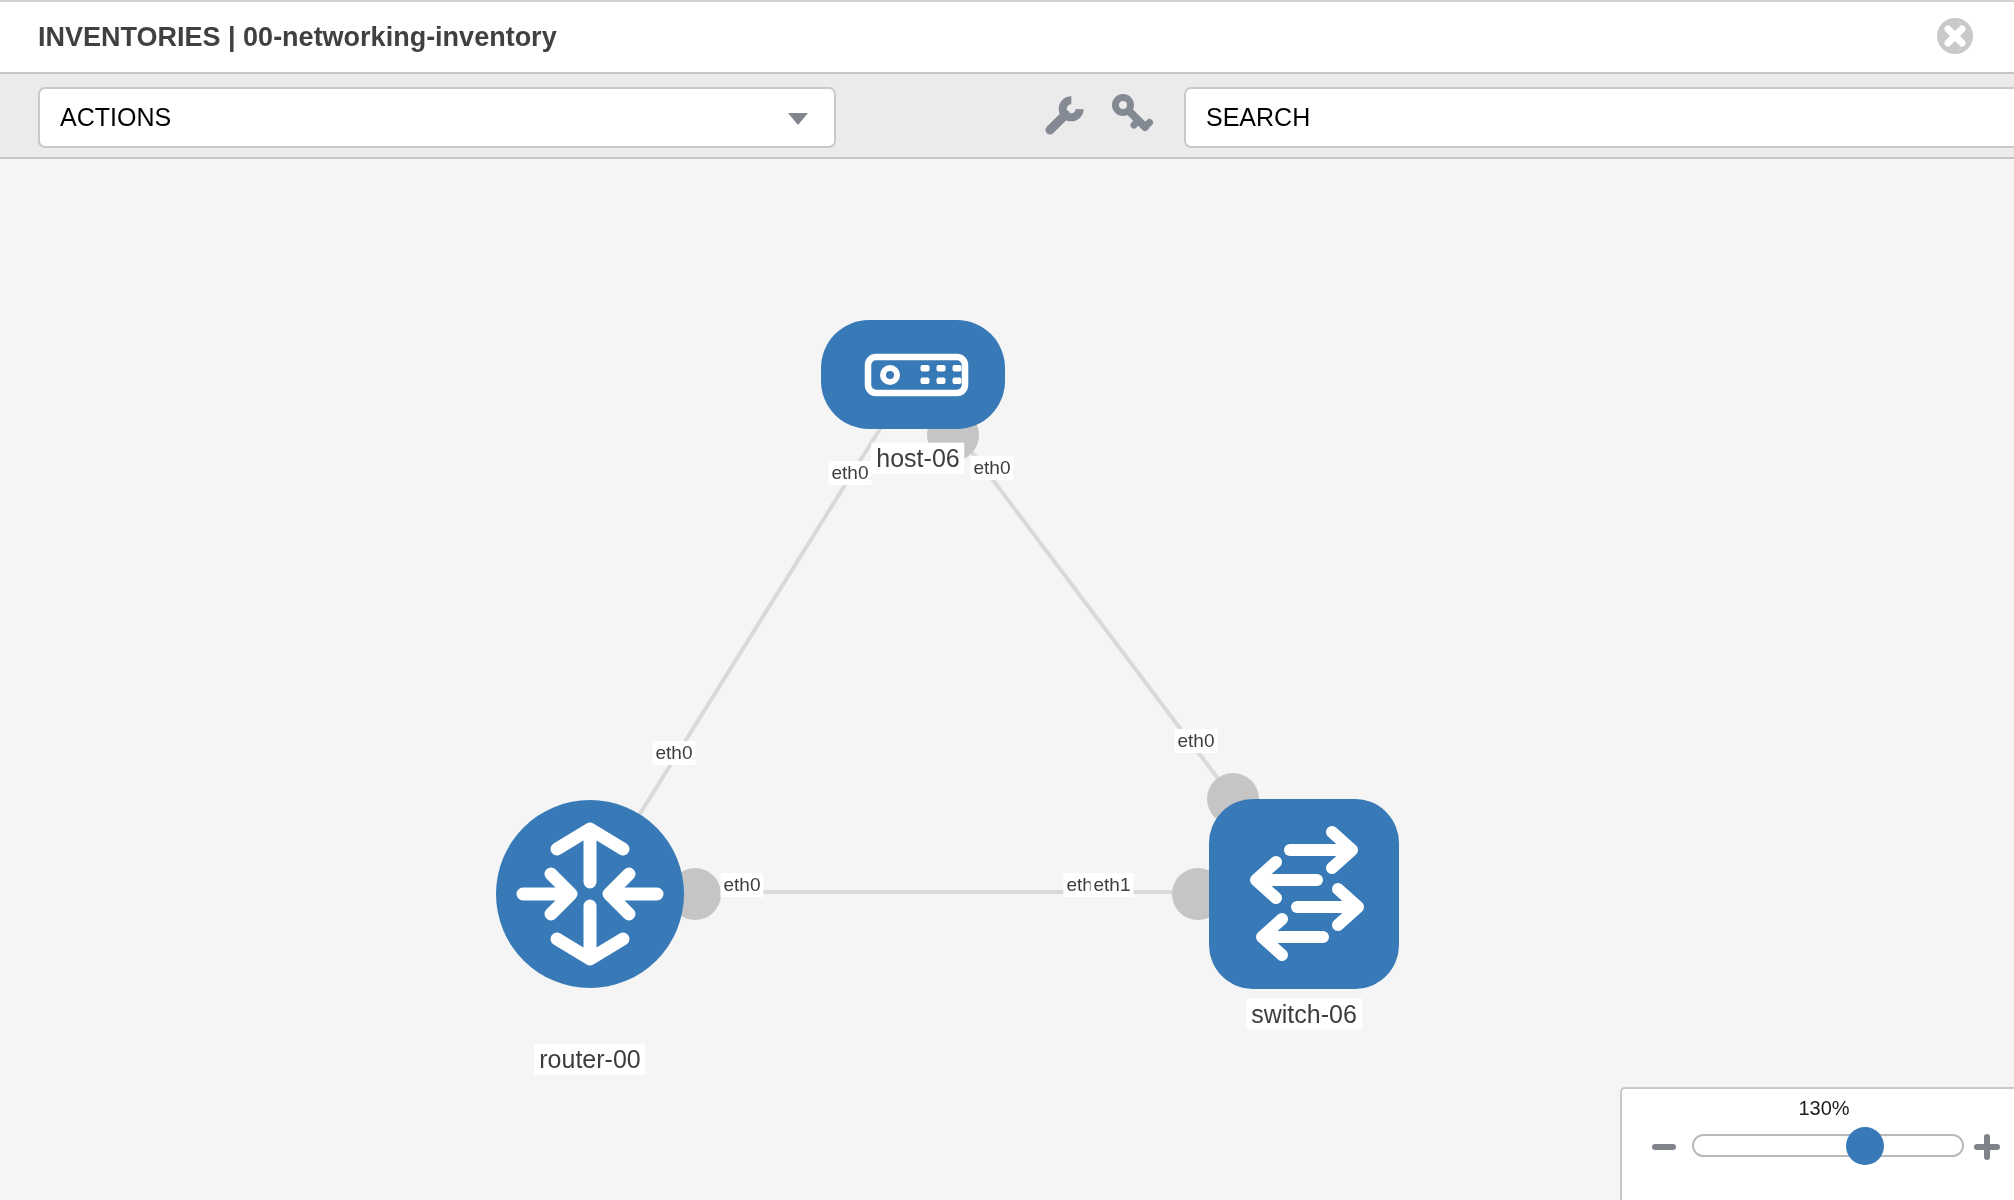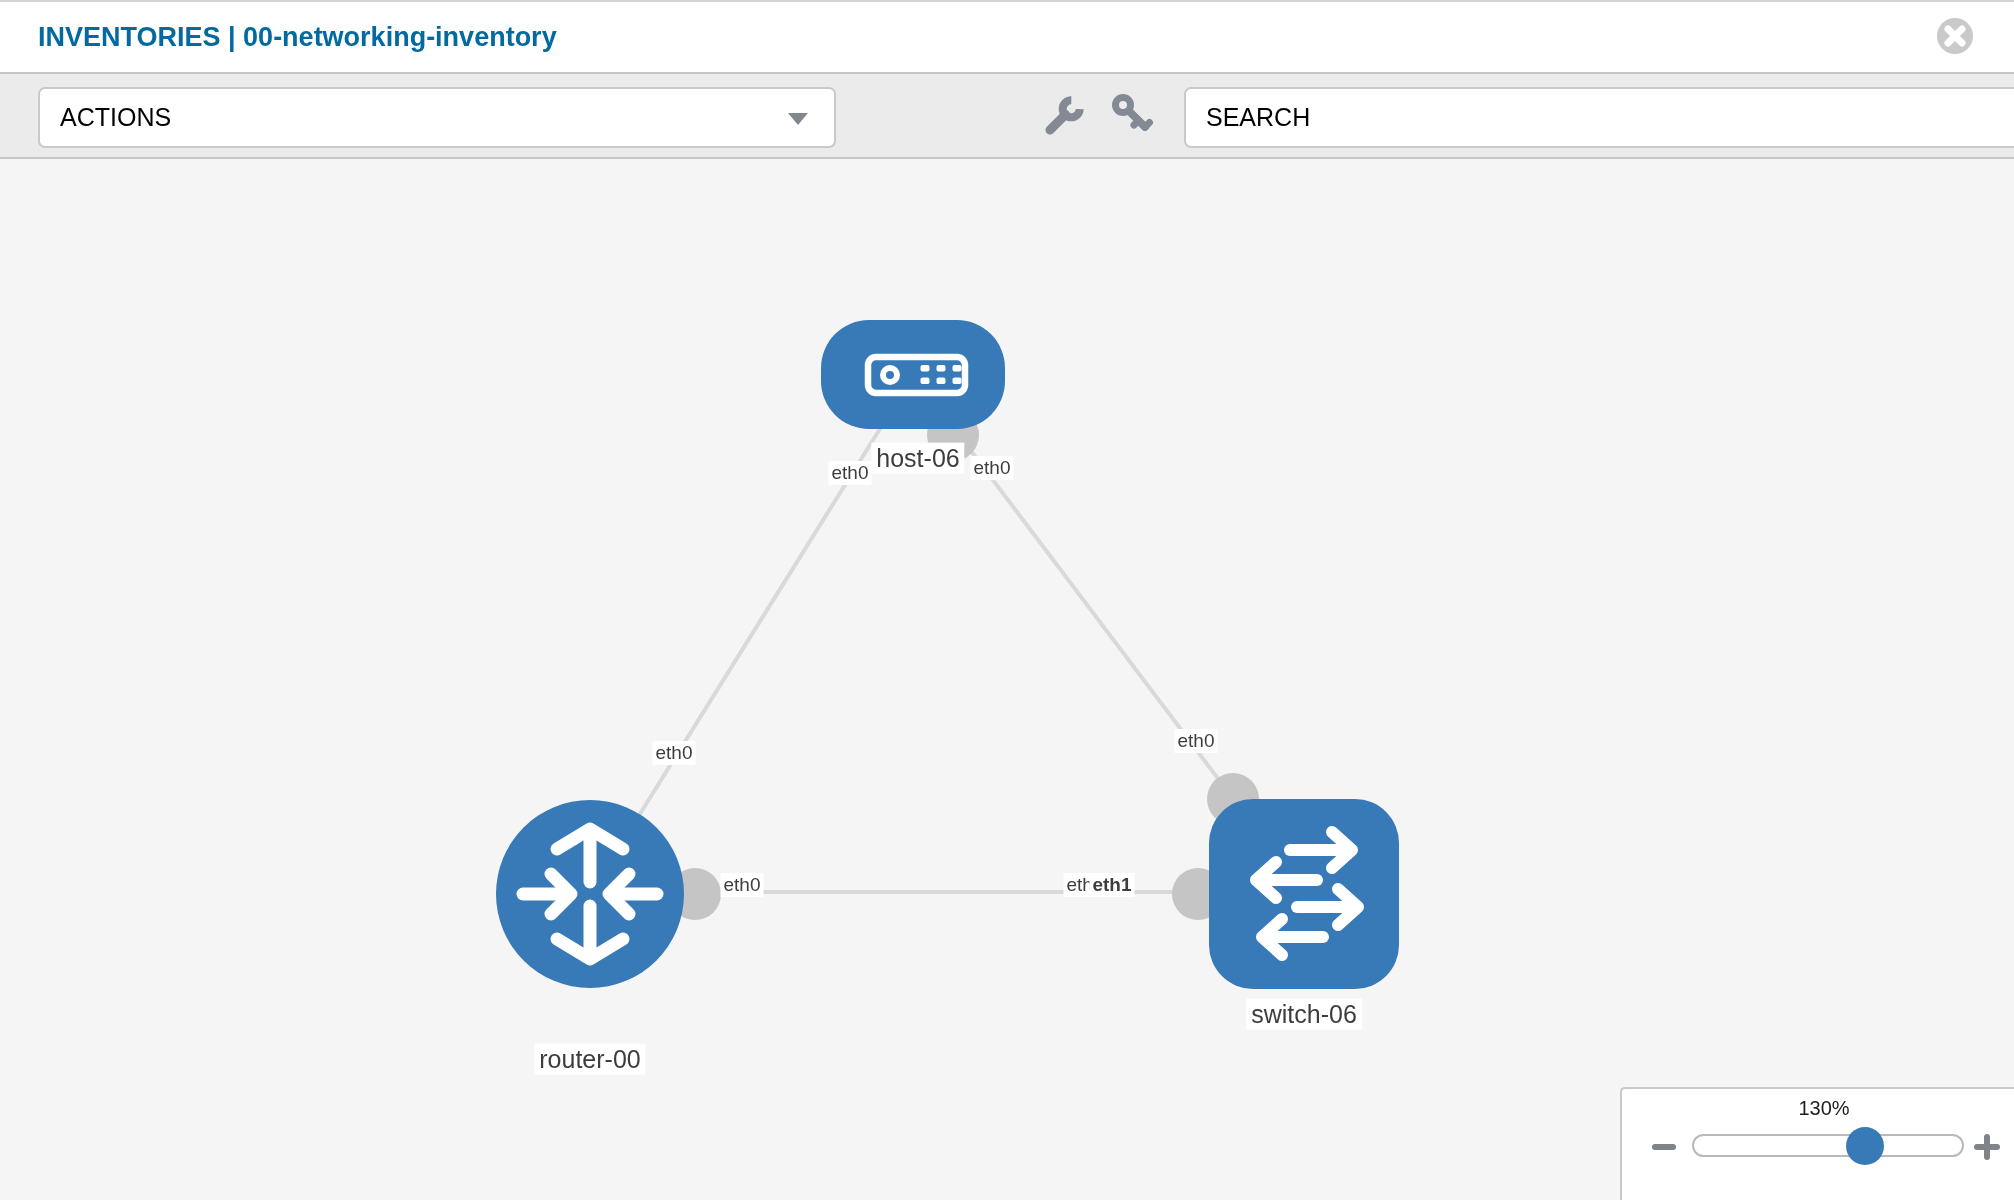--- a/index.html
+++ b/index.html
@@ -2,21 +2,21 @@
 <html><head>
 <meta charset="utf-8">
 <style>
   html,body{margin:0;padding:0;background:#fff;}
   body{width:2014px;height:1200px;font-family:"Liberation Sans",sans-serif;overflow:hidden;}
   .app{position:relative;width:2014px;height:1200px;border-top:2px solid #d2d2d2;box-sizing:border-box;background:#fff;}
 
   
   .header{position:relative;height:70px;background:#fff;}
   .page-title{position:absolute;left:38px;top:50%;transform:translateY(-50%);
-    font-size:27px;font-weight:bold;color:#0369a1;letter-spacing:0;}
+    font-size:27px;font-weight:bold;color:#404040;letter-spacing:0;}
   .close-btn{position:absolute;left:1936px;top:15px;width:38px;height:38px;cursor:pointer;}
 
   
   .toolbar{position:relative;height:87px;background:#ebebeb;border-top:2px solid #c6c6c6;
     border-bottom:2px solid #c6c6c6;box-sizing:border-box;}
   .select-box{position:absolute;top:13px;height:61px;background:#fff;border:2px solid #c9c9c9;
     border-radius:7px;box-sizing:border-box;display:flex;align-items:center;
     padding:0 20px;color:#000000;font-size:25px;cursor:pointer;}
   .actions-select{left:38px;width:798px;}
   .search-select{left:1184px;width:935px;}
@@ -161,21 +161,21 @@
     <div class="chip node-label" style="left:918px;top:299px;">host-06</div>
     <div class="chip node-label" style="left:590px;top:856px;margin-top:44px;">router-00</div>
     <div class="chip node-label" style="left:1304px;top:855px;">switch-06</div>
 
     <div class="chip if-label" style="left:850px;top:314px;">eth0</div>
     <div class="chip if-label" style="left:992px;top:309px;">eth0</div>
     <div class="chip if-label" style="left:674px;top:594px;">eth0</div>
     <div class="chip if-label" style="left:1196px;top:582px;">eth0</div>
     <div class="chip if-label" style="left:742px;top:726px;">eth0</div>
     <div class="chip if-label under" style="left:1085px;top:726px;">eth0</div>
-    <div class="chip if-label over" style="left:1112px;top:726px;font-weight:bold;">eth1</div>
+    <div class="chip if-label over" style="left:1112px;top:726px;">eth1</div>
 
     <div class="zoom-panel">
       <div class="zoom-percent">130%</div>
       <div class="zoom-minus">
         <div class="bar"></div>
       </div>
       <div class="zoom-track"></div>
       <div class="zoom-thumb"></div>
       <div class="zoom-plus">
         <div class="bar-h"></div>

